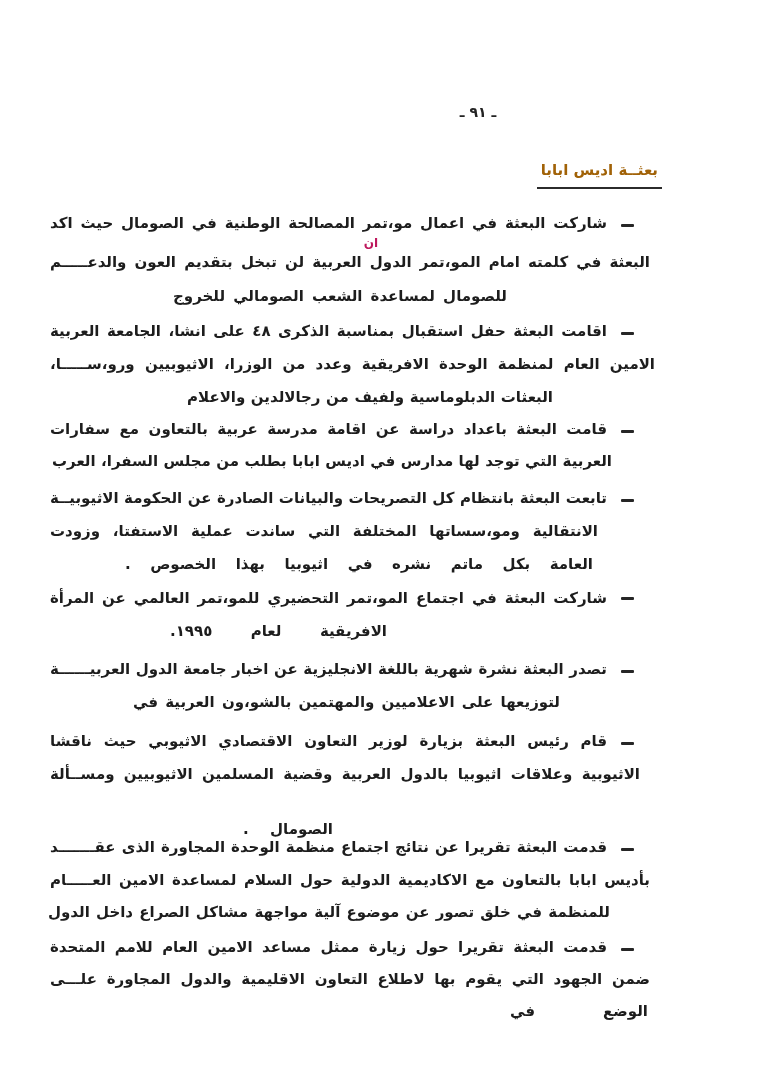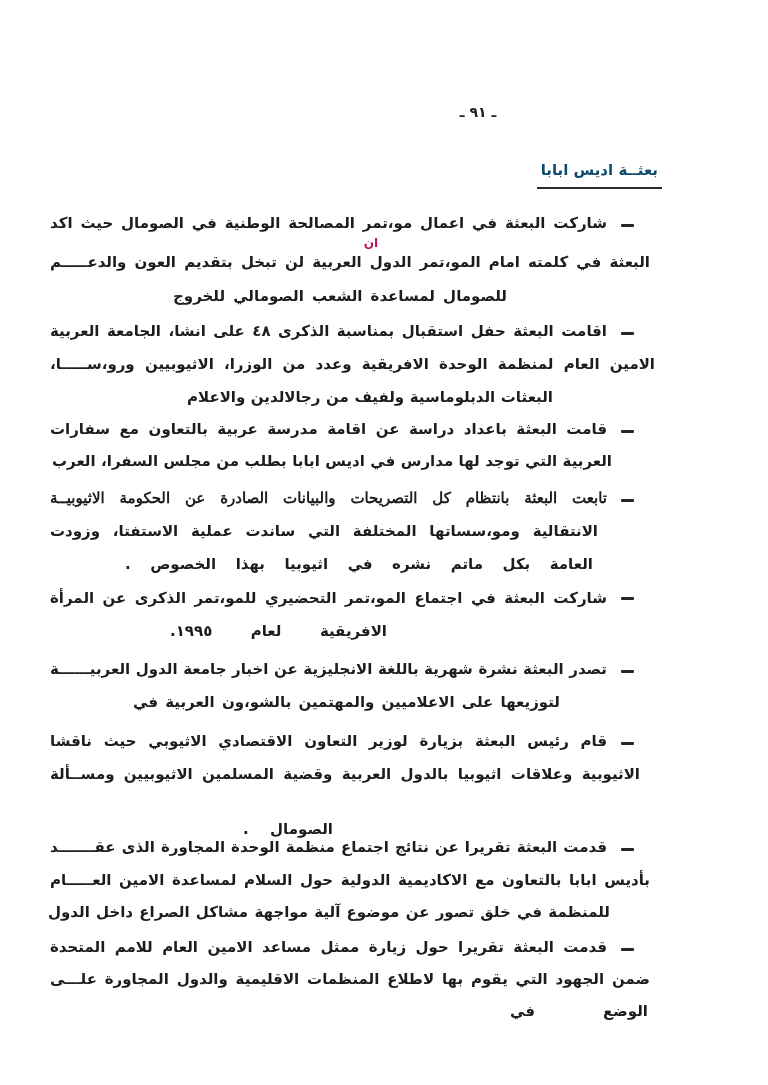--- a/index.html
+++ b/index.html
@@ -24,21 +24,21 @@
     letter-spacing:2px;
     color:#222;
   }
   .section-heading{
     position:absolute;
     top:161px;right:106px;
     font-size:15px;font-weight:700;
     letter-spacing:.3px;
     padding:0 4px 8px 4px;
     border-bottom:2px solid #2b2b2b;
-    color:#0c4a6e;
+    color:#a16207;
     white-space:nowrap;
   }
   .line{
     position:absolute;
     font-size:15px;
     font-weight:700;
     line-height:20px;
     height:22px;
     overflow:hidden;
     text-align:justify;
@@ -76,35 +76,35 @@
       <div class="line" dir="rtl" style="top: 252px; right: 118px; width: 600px;">البعثة في كلمته امام المو،تمر  الدول العربية لن تبخل بتقديم العون والدعـــــم</div>
       <div class="line" dir="rtl" style="top: 286px; right: 261px; width: 334px;">للصومال لمساعدة الشعب الصومالي للخروج من محنته .</div>
       <div class="bullet-dash" style="top: 332px;"></div>
       <div class="line" dir="rtl" style="top: 321px; right: 161px; width: 557px;">اقامت البعثة حفل استقبال بمناسبة الذكرى ٤٨ على انشا، الجامعة العربية حضره</div>
       <div class="line" dir="rtl" style="top: 354px; right: 113px; width: 605px;">الامين العام لمنظمة الوحدة الافريقية وعدد من  الوزرا، الاثيوبيين ورو،ســـــا،</div>
       <div class="line" dir="rtl" style="top: 387px; right: 215px; width: 366px;">البعثات الدبلوماسية ولفيف من رجالالدين والاعلام .</div>
       <div class="bullet-dash" style="top: 430px;"></div>
       <div class="line" dir="rtl" style="top: 419px; right: 161px; width: 557px;">قامت البعثة باعداد دراسة عن اقامة مدرسة عربية بالتعاون مع سفارات الـــــدول</div>
       <div class="line" dir="rtl" style="top: 451px; right: 156px; width: 560px;">العربية التي توجد لها  مدارس في اديس ابابا  بطلب من مجلس السفرا، العرب .</div>
       <div class="bullet-dash" style="top: 499px;"></div>
-      <div class="line" dir="rtl" style="top: 488px; right: 161px; width: 557px; font-family: Liberation Serif, serif;">تابعت البعثة بانتظام كل التصريحات والبيانات الصادرة عن الحكومة الاثيوبيــة</div>
+      <div class="line" dir="rtl" style="top: 488px; right: 161px; width: 557px;">تابعت البعثة بانتظام كل التصريحات والبيانات الصادرة عن الحكومة الاثيوبيــة</div>
       <div class="line" dir="rtl" style="top: 521px; right: 170px; width: 548px;">الانتقالية ومو،سساتها المختلفة التي ساندت عملية الاستفتا، وزودت الامانـــــة</div>
       <div class="line" dir="rtl" style="top: 554px; right: 175px; width: 468px;">العامة بكل ماتم نشره في اثيوبيا  بهذا الخصوص .</div>
       <div class="bullet-dash" style="top: 597px;"></div>
-      <div class="line" dir="rtl" style="top: 588px; right: 161px; width: 557px;">شاركت البعثة في اجتماع المو،تمر التحضيري للمو،تمر الذكرى عن المرأة</div>
+      <div class="line" dir="rtl" style="top: 588px; right: 161px; width: 557px;">شاركت البعثة في اجتماع المو،تمر التحضيري للمو،تمر العالمي عن المرأة</div>
       <div class="line" dir="rtl" style="top: 621px; right: 381px; width: 217px;">الافريقية لعام ١٩٩٥.</div>
       <div class="bullet-dash" style="top: 670px;"></div>
       <div class="line" dir="rtl" style="top: 659px; right: 161px; width: 557px;">تصدر البعثة نشرة شهرية باللغة الانجليزية عن اخبار جامعة الدول العربيــــــة</div>
       <div class="line" dir="rtl" style="top: 692px; right: 208px; width: 427px;">لتوزيعها  على الاعلاميين والمهتمين بالشو،ون العربية في اديس ابابا  .</div>
       <div class="bullet-dash" style="top: 742px;"></div>
       <div class="line" dir="rtl" style="top: 731px; right: 161px; width: 557px;">قام رئيس البعثة بزيارة لوزير التعاون الاقتصادي الاثيوبي حيث ناقشا  المشاكل</div>
       <div class="line" dir="rtl" style="top: 764px; right: 128px; width: 590px;">الاثيوبية وعلاقات اثيوبيا  بالدول العربية وقضية المسلمين الاثيوبيين ومســألة</div>
       <div class="line" dir="rtl" style="top: 819px; right: 435px; width: 90px;">الصومال .</div>
       <div class="bullet-dash" style="top: 848px;"></div>
       <div class="line" dir="rtl" style="top: 837px; right: 161px; width: 557px;">قدمت البعثة تقريرا  عن نتائج اجتماع منظمة الوحدة المجاورة الذى عقـــــــد</div>
       <div class="line" dir="rtl" style="top: 870px; right: 118px; width: 600px;">بأديس ابابا  بالتعاون مع الاكاديمية الدولية حول السلام لمساعدة الامين العـــــام</div>
       <div class="line" dir="rtl" style="top: 902px; right: 158px; width: 562px;">للمنظمة في خلق تصور عن موضوع آلية  مواجهة مشاكل الصراع داخل الدول الافريقية.</div>
       <div class="bullet-dash" style="top: 948px;"></div>
       <div class="line" dir="rtl" style="top: 937px; right: 161px; width: 557px;">قدمت البعثة تقريرا  حول زيارة ممثل مساعد الامين العام للامم المتحدة للبعثة</div>
-      <div class="line" dir="rtl" style="top: 969px; right: 118px; width: 600px;">ضمن الجهود التي يقوم بها  لاطلاع المنظمات الاقليمية والدول المجاورة علـــى</div>
+      <div class="line" dir="rtl" style="top: 969px; right: 118px; width: 600px;">ضمن الجهود التي يقوم بها  لاطلاع التعاون الاقليمية والدول المجاورة علـــى</div>
       <div class="line" dir="rtl" style="top: 1001px; right: 120px; width: 138px;">الوضع في الصومال.</div>
     </div>
 </div>
 
 </body></html>

